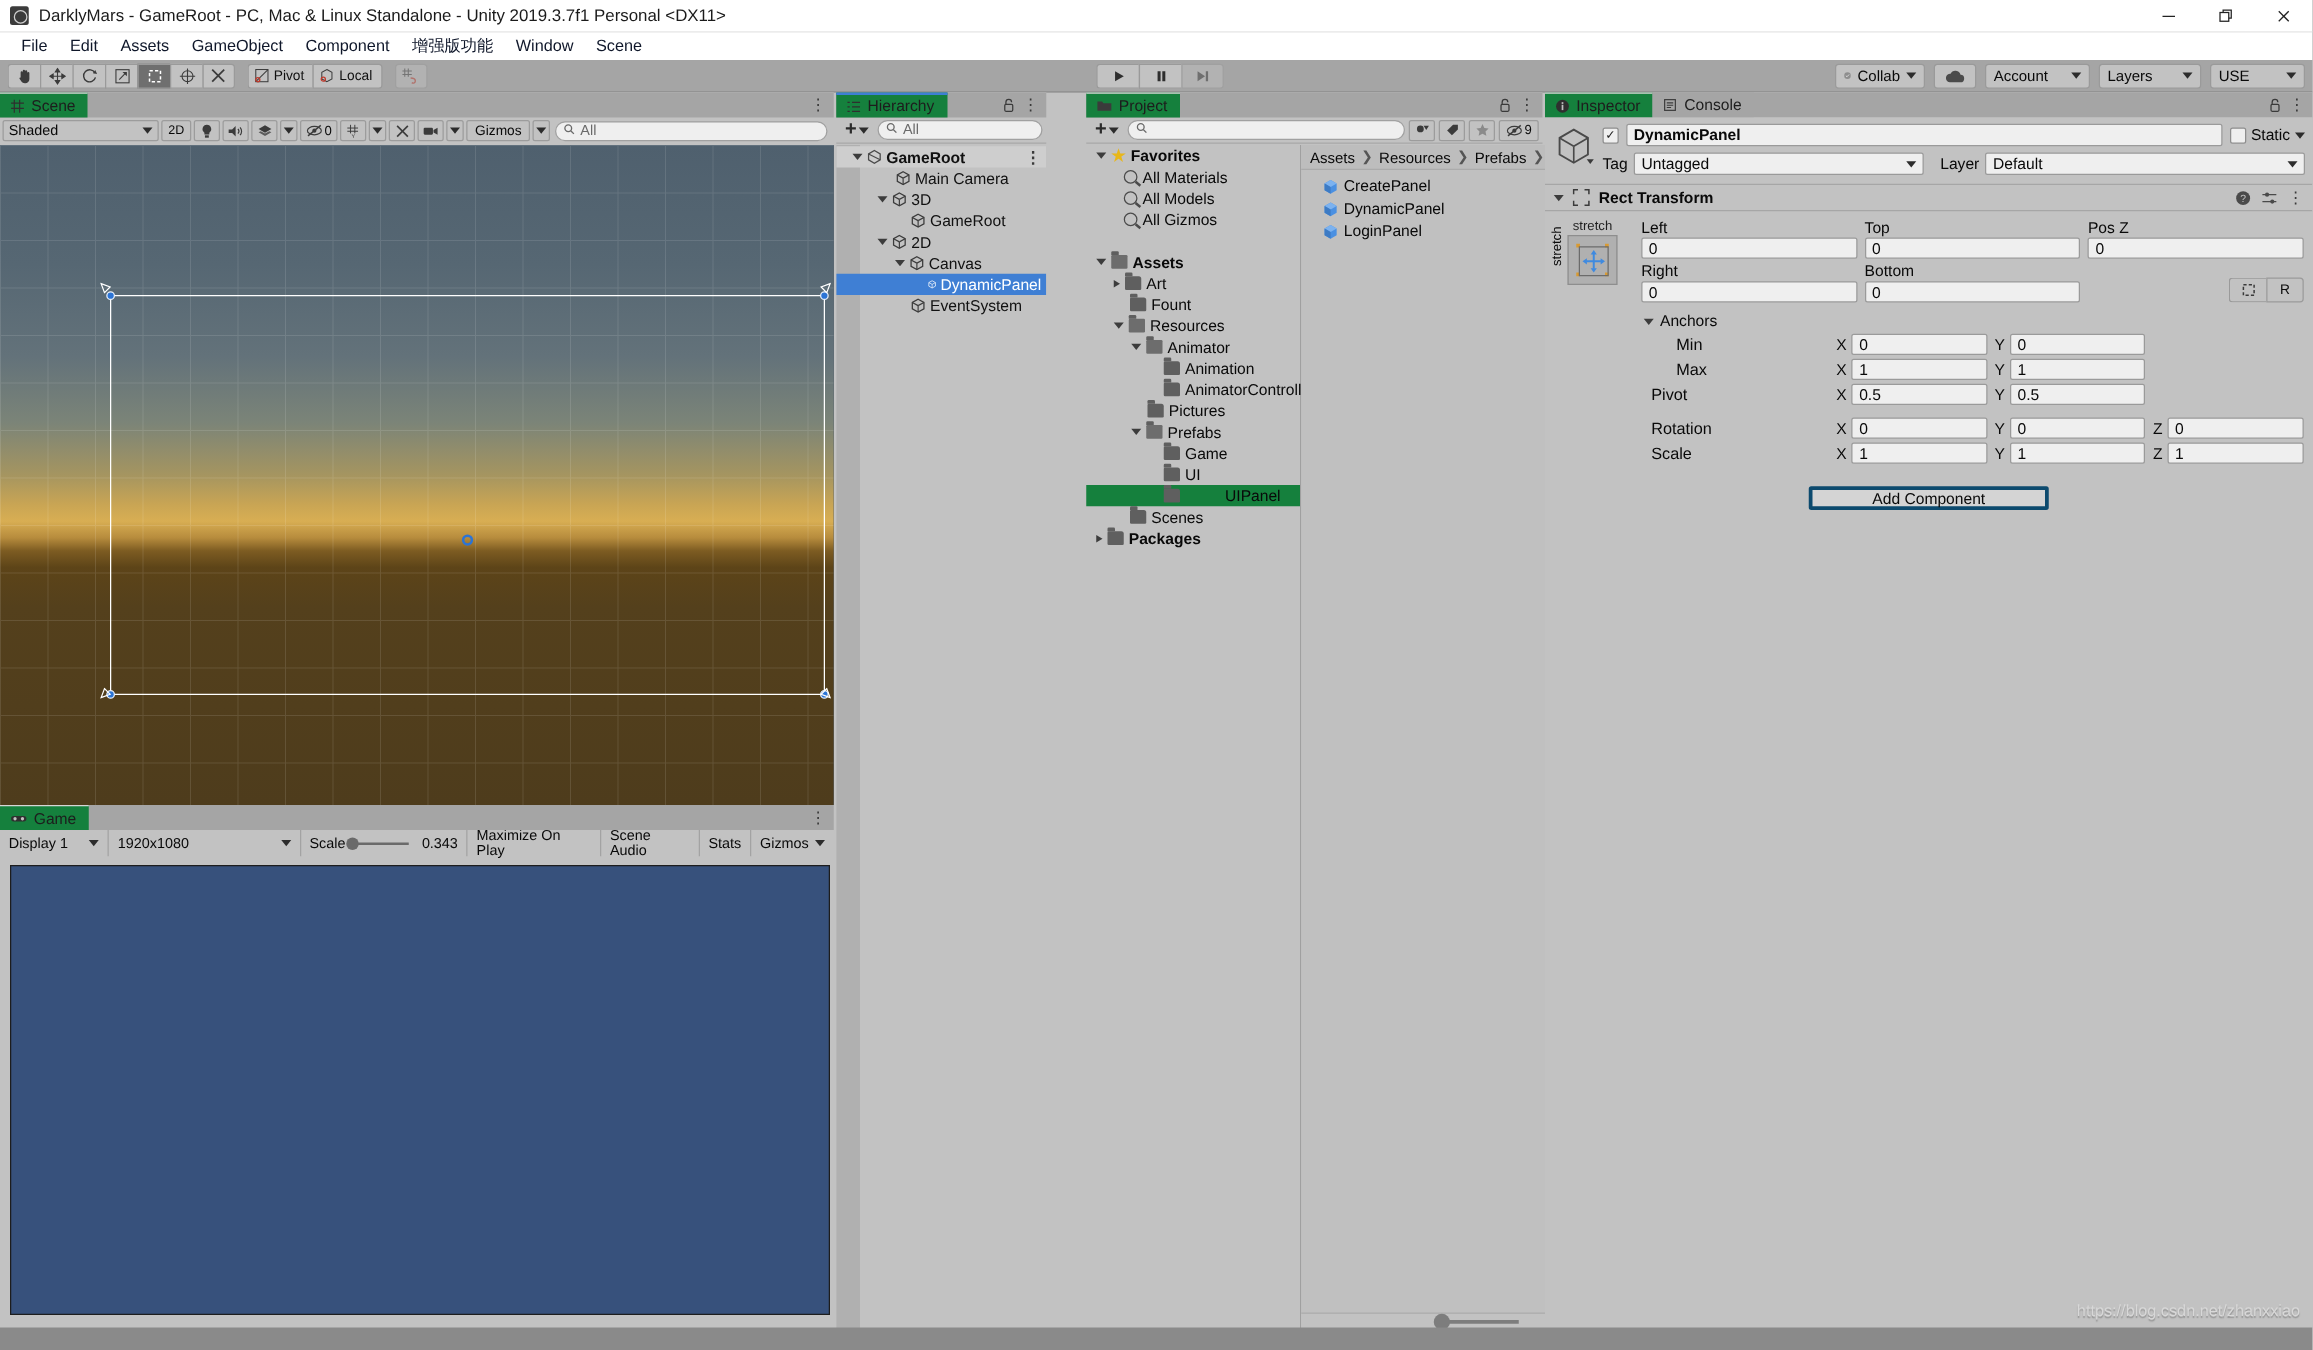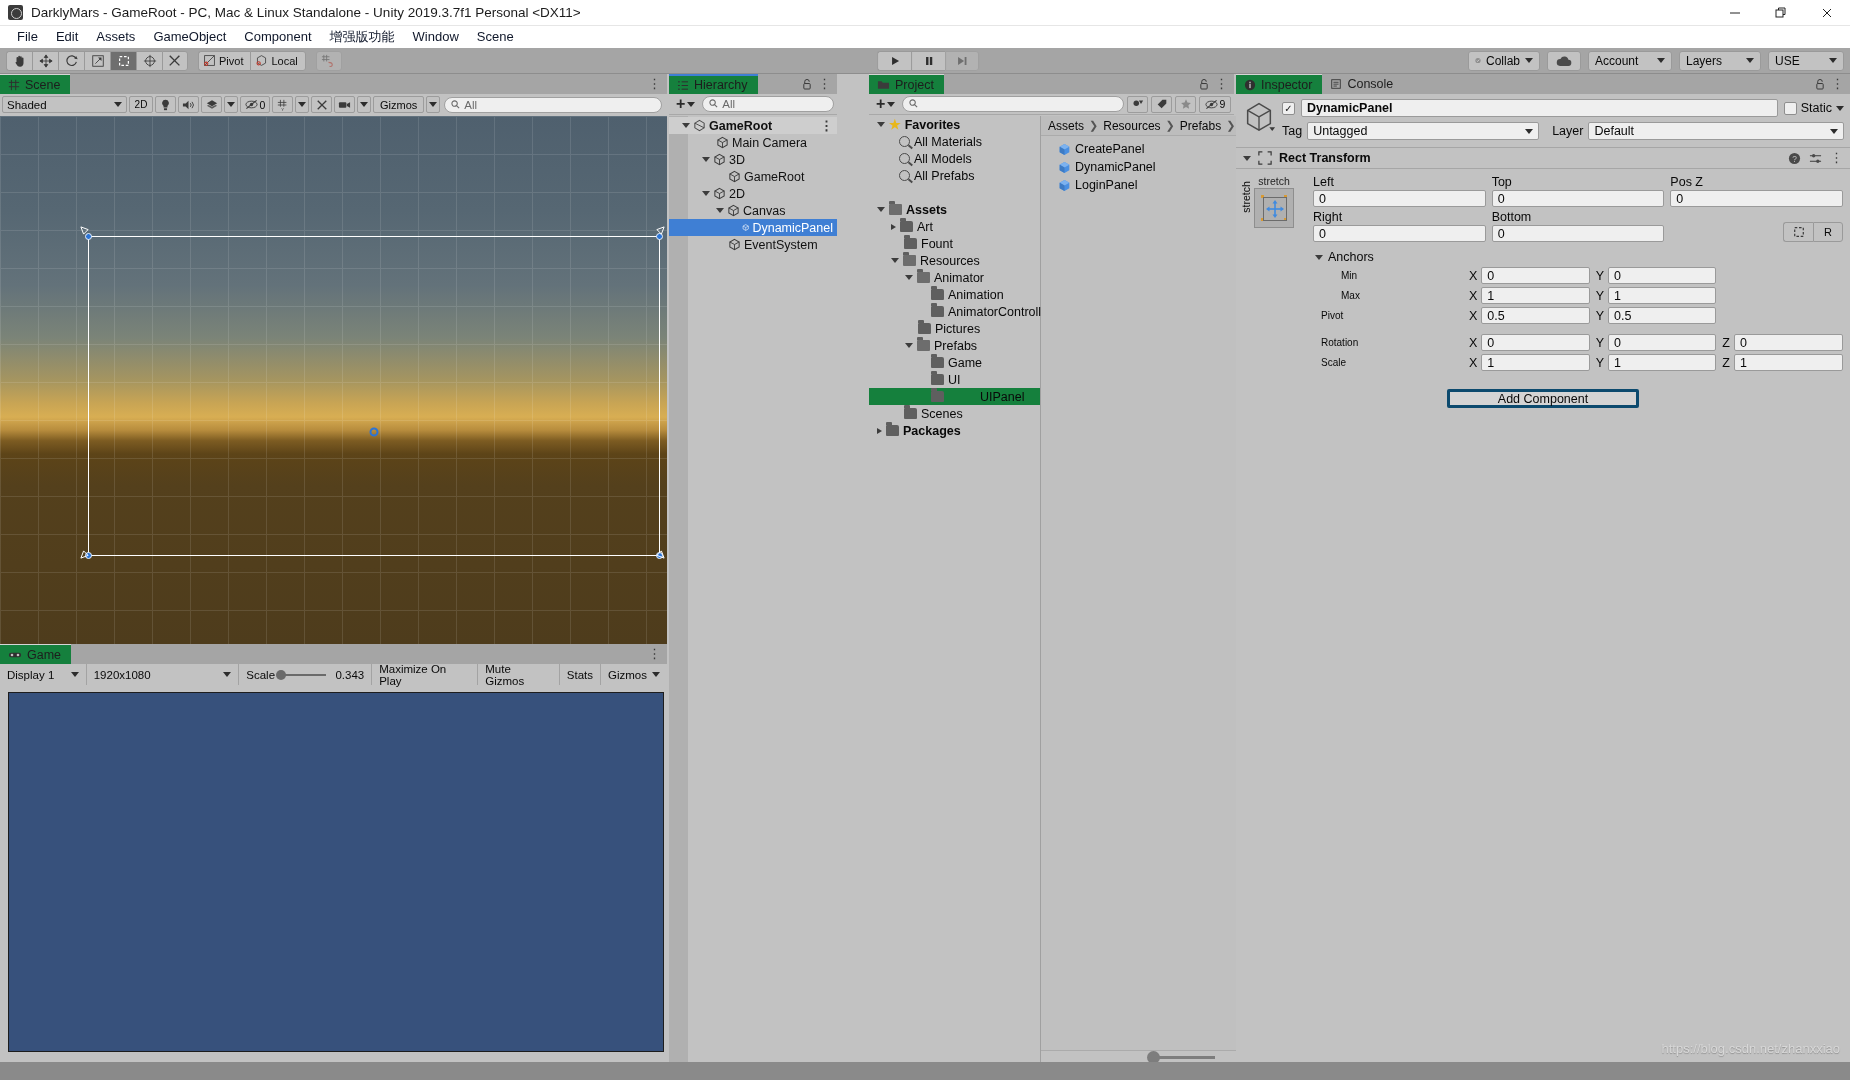--- a/index.html
+++ b/index.html
@@ -206,21 +206,21 @@
   .ap-vert { position: absolute; font-size: 10.5px; transform: rotate(-90deg); left: -13px; top: 16px; }
   .ap-box { width: 40px; height: 40px; background: #b0b0b0; border: 1px solid #8e8e8e; position: relative; margin: 0 auto; }
   .ap-inner { position: absolute; left: 8px; top: 8px; width: 24px; height: 24px; border: 1px solid #6b6b6b; }
   .ap-corner { position: absolute; width: 3px; height: 3px; background: #d89a33; }
   .rt-fields { flex: 1; padding-left: 8px; }
   .fgrid { display: flex; gap: 6px; }
   .fcol { flex: 1; }
   .flab { font-size: 12.5px; margin-bottom: 1px; }
   .fval { height: 17px; background: #efefef; border: 1px solid #9a9a9a; border-radius: 2px; display: flex; align-items: center; padding: 0 5px; font-size: 12.5px; }
   .rowxy { display: flex; align-items: center; gap: 6px; margin-top: 3px; }
-  .rowxy .nm { width: 150px; font-size: 10px; padding-left: 8px;}
+  .rowxy .nm { width: 150px; font-size: 13px; padding-left: 8px;}
   .rowxy .nm.indent { padding-left: 28px; }
   .axis { display: flex; align-items: center; gap: 4px; flex: 1; }
   .axis .a { font-size: 12.5px; }
   .anchors-toggle { display: flex; align-items: center; gap: 5px; margin-top: 8px; font-size: 12.5px; padding-left: 2px;}
   .blueprint-btns { display: flex; margin-left: auto; }
   .bpbtn { width: 30px; height: 20px; background: #c2c2c2; border: 1px solid #9a9a9a; display: flex; align-items: center; justify-content: center; font-size: 11px; }
   .bpbtn.first { border-radius: 3px 0 0 3px; border-right: 0; }
   .bpbtn.last { border-radius: 0 3px 3px 0; }
   .addcomp-wrap { display: flex; justify-content: center; margin-top: 18px; }
   .addcomp {
@@ -564,21 +564,21 @@
         <span>Scale</span>
         <span class="slider-track">
             <span class="slider-knob"></span>
           </span>
         <span style="margin-left:auto">0.343</span>
       </div>
       <div class="gitem">
         <span>Maximize On Play</span>
       </div>
       <div class="gitem">
-        <span>Mute Gizmos</span>
+        <span>Scene Audio</span>
       </div>
       <div class="gitem">
         <span>Stats</span>
       </div>
       <div class="gitem" style="border-right:0">
         <span>Gizmos</span>
         <span class="caret"></span>
       </div>
     </div>
     <div class="game-view"></div>
@@ -780,21 +780,21 @@
         <div class="prow" style="padding-left:30px">
           <span class="magnifier"></span>
           <span>All Materials</span>
         </div>
         <div class="prow" style="padding-left:30px">
           <span class="magnifier"></span>
           <span>All Models</span>
         </div>
         <div class="prow" style="padding-left:30px">
           <span class="magnifier"></span>
-          <span>All Prefabs</span>
+          <span>All Gizmos</span>
         </div>
         <div class="prow"></div>
 
         <div class="prow bold" style="padding-left:8px">
           <span class="tarrow open"></span>
           <span class="folder open"></span>
           <span>Assets</span>
         </div>
         <div class="prow" style="padding-left:22px">
           <span class="tarrow"></span>

